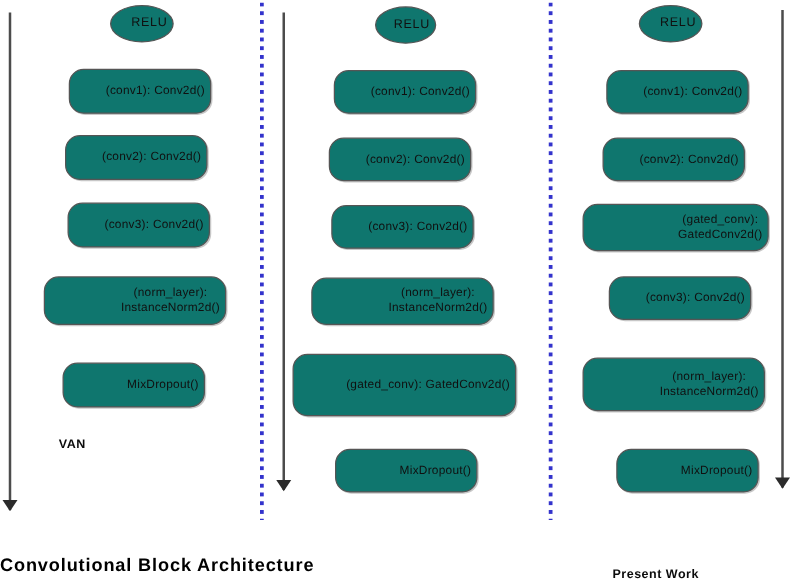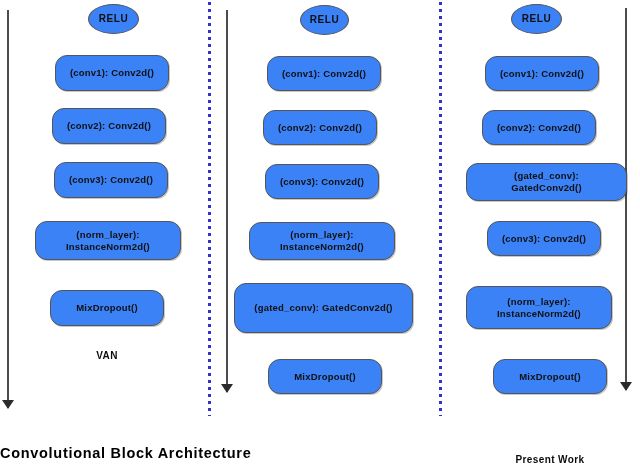--- a/index.html
+++ b/index.html
@@ -50,27 +50,27 @@
     background-size: 3px 7px;
     background-repeat: repeat-y;
   }
 
   
   .node {
     position: absolute;
     box-sizing: border-box;
     border: 1.3px solid #555555;
     border-radius: 12px;
-    background: #3b82f6;
+    background: #0f766e;
     display: flex;
     align-items: center;
-    justify-content: center;
+    justify-content: flex-end;
     text-align: center;
     font-size: 9.5px;
-    font-weight: bold;
+    font-weight: normal;
     color: #101010;
     letter-spacing: 0.2px;
     line-height: 1.25;
     padding: 2px 4px;
     box-shadow: 1px 1px 0 rgba(0,0,0,0.22);
   }
   .node.relu {
     border-radius: 50%;
     font-size: 10px;
     letter-spacing: 0.6px;
@@ -81,21 +81,21 @@
     display: block;
   }
 
   
   .col-caption {
     position: absolute;
     font-size: 10px;
     font-weight: bold;
     color: #0b0b0b;
     letter-spacing: 0.4px;
-    text-align: center;
+    text-align: left;
     white-space: nowrap;
   }
 
   
   #figure-caption {
     position: absolute;
     left: 0;
     right: 0;
     bottom: 6px;
     text-align: left;
@@ -193,21 +193,21 @@
   </div>
 
   <div class="node" style="left:485px; top:56px; width:114px; height:35px;">
     <span class="txt">(conv1): Conv2d()</span>
   </div>
 
   <div class="node" style="left:482px; top:110px; width:114px; height:35px;">
     <span class="txt">(conv2): Conv2d()</span>
   </div>
 
-  <div class="node" style="left:466px; top:163px; width:161px; height:38px;">
+  <div class="node" style="left:466px; top:163px; width:149px; height:38px;">
     <span class="txt">(gated_conv):
 GatedConv2d()</span>
   </div>
 
   <div class="node" style="left:487px; top:221px; width:114px; height:35px;">
     <span class="txt">(conv3): Conv2d()</span>
   </div>
 
   <div class="node" style="left:466px; top:286px; width:146px; height:43px;">
     <span class="txt">(norm_layer):

